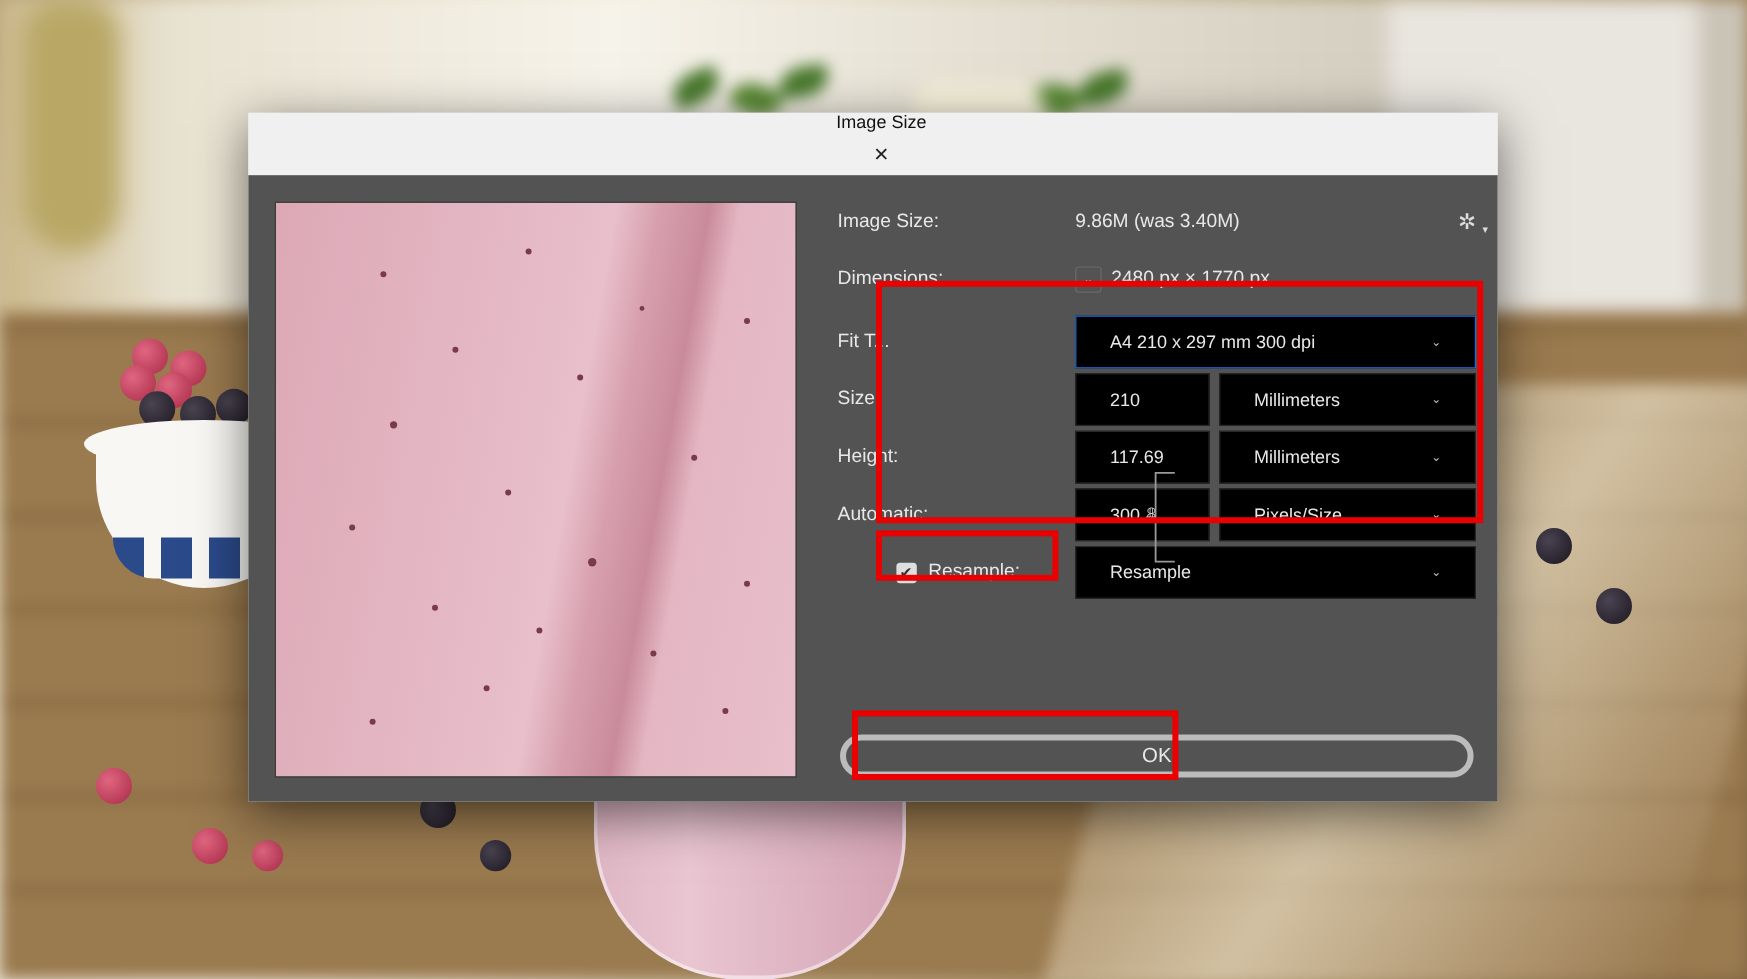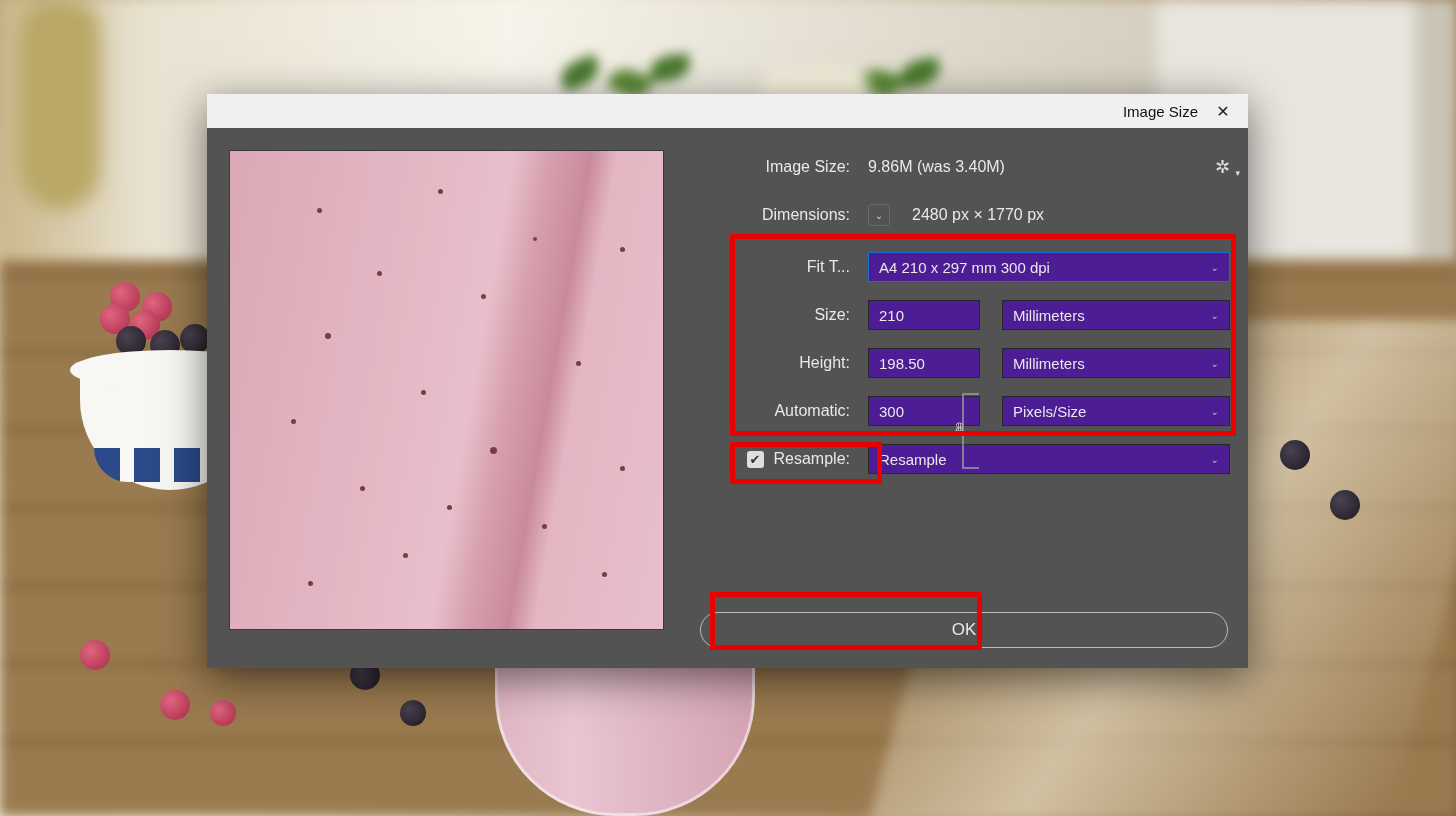--- a/index.html
+++ b/index.html
@@ -44,41 +44,41 @@
   .lb4{top:660px;left:350px;} .lb5{top:700px;left:400px;width:26px;height:26px;}
   .lb6{top:440px;left:1280px;} .lb7{top:490px;left:1330px;}
   
   .glass { position:absolute; left:495px; top:640px; width:260px; height:176px; overflow:hidden; }
   .glass-body { position:absolute; inset:0; background:linear-gradient(90deg,#e0b7c5 0%,#e9c6d1 30%,#e0b7c5 60%,#d5a4b5 100%); border-radius:8px 8px 120px 120px; border:3px solid rgba(255,255,255,0.5);}
   .glass-foam{position:absolute;top:0;left:6px;right:6px;height:28px;background:#efd3dd;border-radius:6px 6px 0 0;}
 
   
   .dialog { position:absolute; top:94px; left:207px; width:1041px; height:574px;
     background:#f0f0f0; box-shadow: 0 10px 40px rgba(0,0,0,0.55); display:flex; flex-direction:column; }
-  .titlebar { height:34px; background:#f0f0f0; display:flex; align-items:center; justify-content:flex-end; padding:0 0 0 14px; font-size:15px; color:#111;}
+  .titlebar { height:52px; background:#f0f0f0; display:flex; align-items:center; justify-content:space-between; padding:0 0 0 14px; font-size:15px; color:#111;flex-direction:column;}
   .close { width:50px; height:38px; display:flex; align-items:center; justify-content:center; font-size:16px; color:#222; }
   .dlg-body { flex:1; background:#535353; display:flex; padding:22px 18px 14px 22px; gap:34px; }
   .preview { width:435px; height:480px; background: linear-gradient(100deg,#dca8b6 0%,#e4b6c3 35%,#e8bfcb 55%,#d79fae 62%,#c98b9c 70%,#e4b6c3 75%,#e8bfcb 100%); position:relative; border:1px solid #3a3a3a;}
   .preview .dot { position:absolute; width:5px; height:5px; background:#7a3a4a; border-radius:50%; }
   .controls { flex:1; color:#e8e8e8; font-size:16px; display:flex; flex-direction:column; }
   .row { display:flex; align-items:center; height:34px; margin-bottom:14px; }
-  .row .lbl { width:170px; text-align:right; padding-right:18px; }
-  .row .vals { flex:1; display:flex; align-items:center; gap:22px; }
-  .input { height:30px; background:#4c1d95; border:1px solid #282828; color:#e8e8e8; font-size:15px; padding:0 10px; display:flex; align-items:center; }
+  .row .lbl { width:170px; padding-right:18px; }
+  .row .vals { flex:1; display:flex; align-items:center; gap:8px;margin-left:28px; }
+  .input { height:44px; background:#000000; border:1px solid #282828; color:#e8e8e8; font-size:15px; padding:0 28px; display:flex; align-items:center; }
   .input.sel { justify-content:space-between; }
   .chev { font-size:10px; color:#bbb; }
   .gear { margin-left:auto; font-size:18px; color:#ddd; position:relative;}
   .gear::after{content:"▾"; font-size:9px; position:absolute; right:-10px; bottom:0;}
   .dim-chev { width:22px; height:22px; border:1px solid #6a6a6a; border-radius:3px; display:flex; align-items:center; justify-content:center; font-size:10px; color:#ccc;}
   .link-bracket { position:absolute; left:742px; top:298px; width:34px; height:78px; pointer-events:none;}
   .link-bracket svg { stroke:#9a9a9a; fill:none; stroke-width:1.5; }
   .link-icon { position:absolute; left:748px; top:326px; color:#ccc; font-size:14px; }
   .checkbox { width:17px; height:17px; background:#dedede; border-radius:3px; display:flex; align-items:center; justify-content:center; color:#333; font-size:13px;}
   .btnrow { margin-top:auto; display:flex; gap:18px; padding:0 2px 6px 2px;}
-  .btn { flex:1; height:36px; border:1px solid #3b82f6; border-radius:18px; background:transparent; color:#e8e8e8; font-size:17px; display:flex; align-items:center; justify-content:center; }
+  .btn { flex:1; height:36px; border:5px solid #3b82f6; border-radius:18px; background:transparent; color:#e8e8e8; font-size:17px; display:flex; align-items:center; justify-content:center; }
   .btn.ok { border-color:#bcbcbc; }
   
   .hl { position:absolute; border:5px solid #e90000; pointer-events:none; }
 </style>
 </head>
 <body>
 
 <div class="bg-blur">
   <div class="bg-top"></div>
   <div class="bottle"></div>
@@ -188,21 +188,21 @@
             <span>Millimeters</span>
             <span class="chev">⌄</span>
           </div>
         </div>
       </div>
 
       <div class="row">
         <div class="lbl">Height:</div>
         <div class="vals">
           <div class="input" style="width:112px;">
-            <span>198.50</span>
+            <span>117.69</span>
           </div>
           <div class="input sel" style="flex:1;">
             <span>Millimeters</span>
             <span class="chev">⌄</span>
           </div>
         </div>
       </div>
 
       <div class="row">
         <div class="lbl">Automatic:</div>

